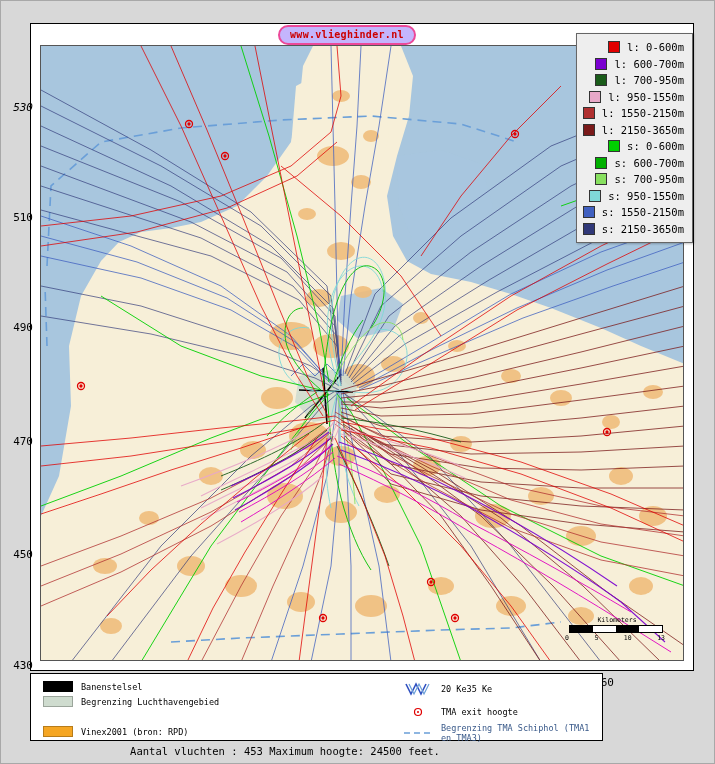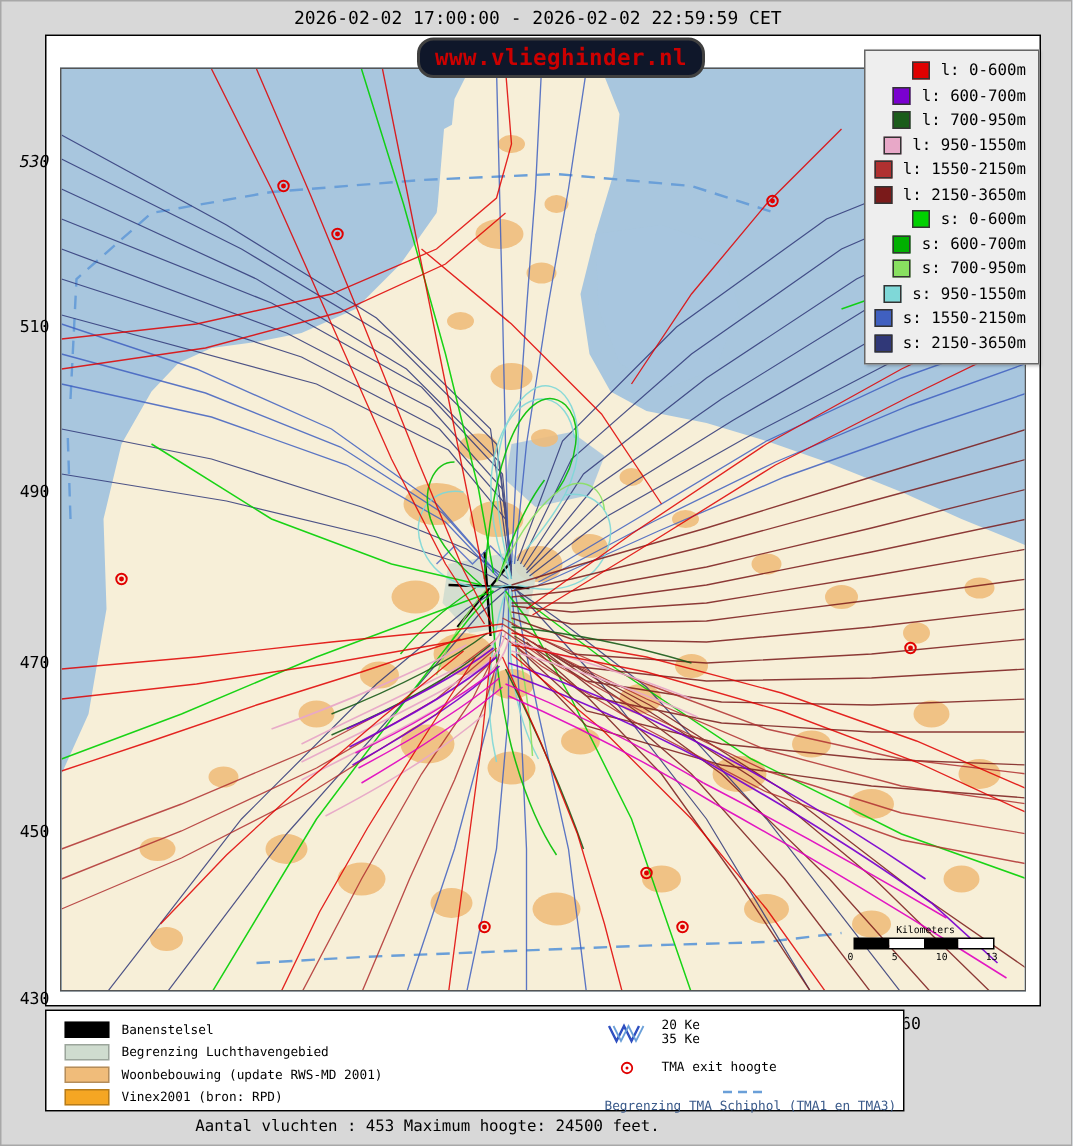--- a/index.html
+++ b/index.html
@@ -48,26 +48,26 @@
     height: 616px;
     overflow: hidden;
     background: #a8c6de;
     border: 1px solid #555;
     box-sizing: border-box;
   }
   .watermark {
     position: absolute;
     left: 277px;
     top: 24px;
-    background: #0f172a;
-    border: 2px solid #404040;
+    background: #c4b5fd;
+    border: 2px solid #ec4899;
     border-radius: 11px;
     padding: 2px 10px 3px 10px;
     font-family: "DejaVu Sans Mono", monospace;
-    font-size: 15px;
+    font-size: 10px;
     font-weight: bold;
     color: #cc0000;
     z-index: 40;
     letter-spacing: 0.3px;
   }
   .legend-box {
     position: absolute;
     right: 21px;
     top: 32px;
     background: #eeeeee;
@@ -150,21 +150,20 @@
   .sb-bar { display: flex; height: 6px; border: 1px solid #000; width: 92px; }
   .sb-seg { flex: 1 1 auto; }
   .sb-nums { display: flex; justify-content: space-between; width: 100px; margin-left: -4px; margin-top: 1px; }
   svg { display: block; }
 </style>
 </head>
 <body>
 
 <div id="page">
 
-  <div class="title-bar">2026-02-02 17:00:00 - 2026-02-02 22:59:59 CET</div>
 
   <div class="map-frame"></div>
 
   <div class="plot-area">
     <svg width="644" height="616" viewBox="0 0 644 616">
       <defs>
         <clipPath id="clipmap">
             <rect x="0" y="0" width="644" height="616"></rect>
           </clipPath>
       </defs>
@@ -516,51 +515,47 @@
 
   <div class="bottom-legend">
     <div class="bl-item" style="left:12px; top:7px;">
       <span class="bl-swatch" style="background:#000000"></span>
       <span>Banenstelsel</span>
     </div>
     <div class="bl-item" style="left:12px; top:22px;">
       <span class="bl-swatch" style="background:#cfdccf"></span>
       <span>Begrenzing Luchthavengebied</span>
     </div>
-    <div class="bl-item" style="left:12px; top:37px;">
-      <span class="bl-swatch" style="background:#f0bc7a"></span>
-      <span>Woonbebouwing (update RWS-MD 2001)</span>
-    </div>
     <div class="bl-item" style="left:12px; top:52px;justify-content:center;">
       <span class="bl-swatch" style="background:#f5a623"></span>
       <span>Vinex2001 (bron: RPD)</span>
     </div>
 
     <div class="bl-item" style="left:372px; top:6px;">
       <span style="margin-right:8px;">
         <svg width="30" height="18" viewBox="0 0 30 18">
           <path d="M 3,4 L 8,14 L 13,4 L 18,14 L 23,4" stroke="#3050c0" stroke-width="1.6" fill="none"></path>
           <path d="M 6,4 L 11,14 L 16,4 L 21,14 L 26,4" stroke="#6a9fd8" stroke-width="1.2" fill="none"></path>
         </svg>
       </span>
-      <span style="display:flex; flex-direction:column; line-height:9px;">
+      <span style="display:flex; flex-direction:row; line-height:9px;">
         <span>20 Ke</span>
         <span>35 Ke</span>
       </span>
     </div>
     <div class="bl-item" style="left:372px; top:32px;">
       <span style="margin-right:8px;">
         <svg width="30" height="12" viewBox="0 0 30 12">
           <circle cx="15" cy="6" r="3.5" stroke="#e00000" stroke-width="1.2" fill="none"></circle>
           <circle cx="15" cy="6" r="1" fill="#e00000"></circle>
         </svg>
       </span>
       <span>TMA exit hoogte</span>
     </div>
-    <div class="bl-item" style="left:372px; top:49px;flex-direction:column;">
+    <div class="bl-item" style="left:372px; top:49px;">
       <span style="margin-right:8px;">
         <svg width="30" height="10" viewBox="0 0 30 10">
           <line x1="1" y1="5" x2="29" y2="5" stroke="#6a9fd8" stroke-width="1.6" stroke-dasharray="6,4"></line>
         </svg>
       </span>
       <span style="color:#3a5a8a;">Begrenzing TMA Schiphol  (TMA1 en TMA3)</span>
     </div>
   </div>
 
   <div class="footer">Aantal vluchten : 453 Maximum hoogte: 24500 feet.</div>

